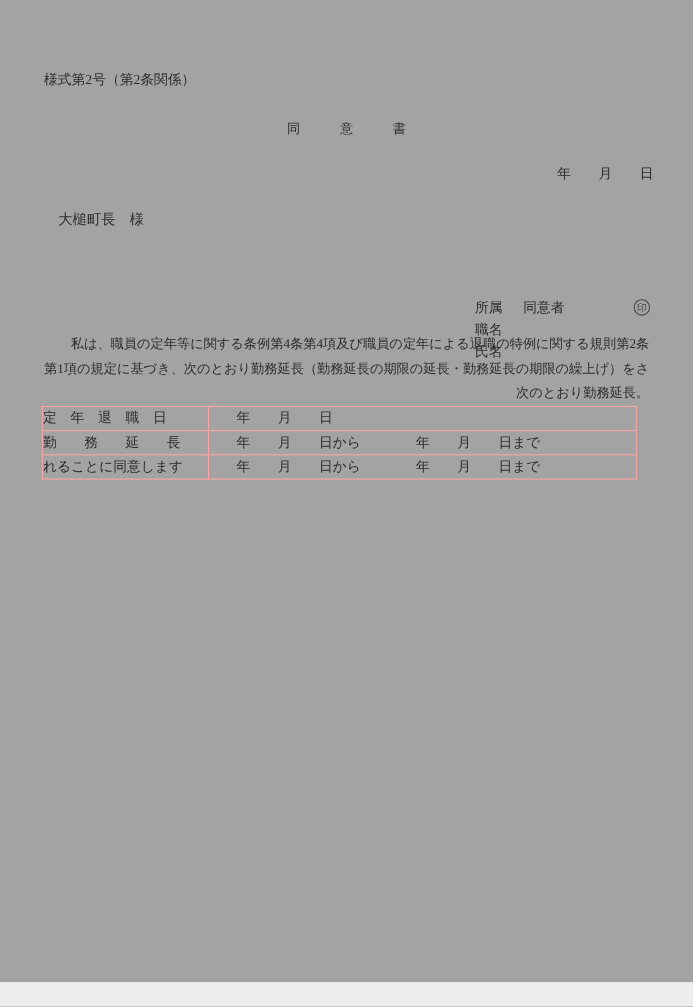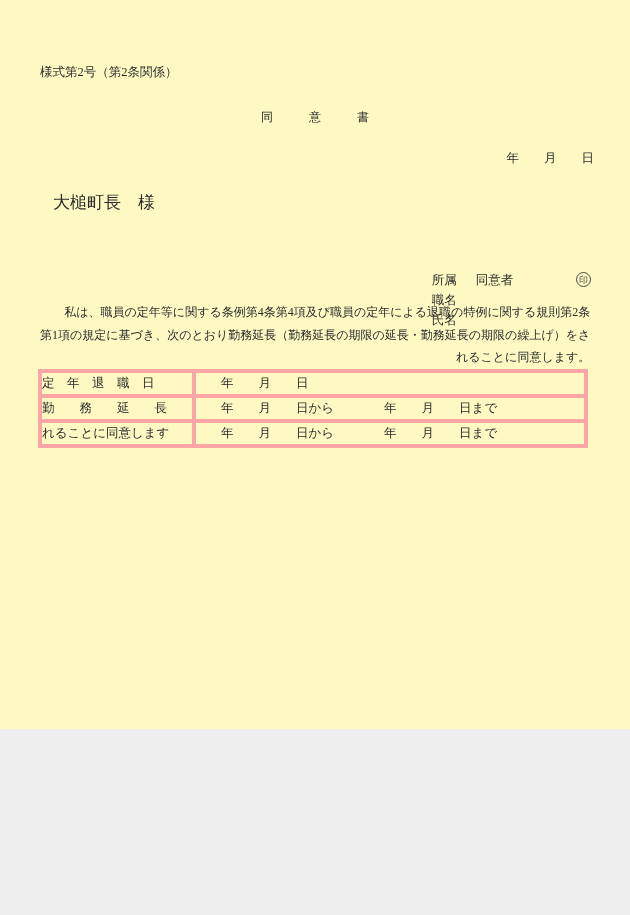--- a/index.html
+++ b/index.html
@@ -1,21 +1,21 @@
 <!DOCTYPE html>
 <html lang="ja"><head>
 <meta charset="utf-8">
 <style>
   html, body { margin: 0; padding: 0; background: #eeeeee; }
   .page {
     position: relative;
     width: 630px;
-    height: 729px;
+    height: 893px;
     margin: 0 auto;
-    background: #fef9c3;
+    background: #a3a3a3;
     color: #2b2b2b;
     font-family: "Liberation Serif", "DejaVu Serif", serif;
     overflow: hidden;
   }
   .form-number {
     position: absolute;
     left: 40px; top: 64px;
     font-size: 12.5px;
     white-space: pre;
   }
@@ -30,21 +30,21 @@
   }
   .date-line {
     position: absolute;
     right: 36px; top: 150px;
     font-size: 12.5px;
     white-space: pre;
   }
   .addressee {
     position: absolute;
     left: 53px; top: 191px;
-    font-size: 17px;
+    font-size: 13px;
     white-space: pre;
   }
   .signer-block {
     position: absolute;
     left: 413px; top: 230px;
     font-size: 12.5px;
   }
   .signer-row {
     height: 20px;
     line-height: 20px;
@@ -78,21 +78,21 @@
     text-align: right;
   }
   .schedule-table {
     position: absolute;
     left: 38px; top: 369px;
     border-collapse: collapse;
     font-size: 12.5px;
     table-layout: fixed;
   }
   .schedule-table td {
-    border: 4px solid #fca5a5;
+    border: 1px solid #fca5a5;
     height: 21px;
     padding: 0;
     white-space: pre;
     vertical-align: middle;
   }
   .label-cell { width: 150px; padding-left: 6px; }
   .value-cell { width: 388px; padding-left: 12px; }
 </style>
 </head>
 <body>
@@ -119,21 +119,21 @@
     <div class="signer-row">
       <span class="signer-group"></span>
       <span>氏名</span>
     </div>
     <span class="seal">印</span>
   </div>
 
   <div class="body-text">
     <div class="body-line">　私は、職員の定年等に関する条例第4条第4項及び職員の定年による退職の特例に関する規則第2条</div>
     <div class="body-line">第1項の規定に基づき、次のとおり勤務延長（勤務延長の期限の延長・勤務延長の期限の繰上げ）をさ</div>
-    <div class="body-line">れることに同意します。</div>
+    <div class="body-line">次のとおり勤務延長。</div>
   </div>
 
   <table class="schedule-table">
     <tbody>
       <tr>
         <td class="label-cell">定　年　退　職　日</td>
         <td class="value-cell">　　年　　月　　日</td>
       </tr>
       <tr>
         <td class="label-cell">勤　　務　　延　　長</td>

